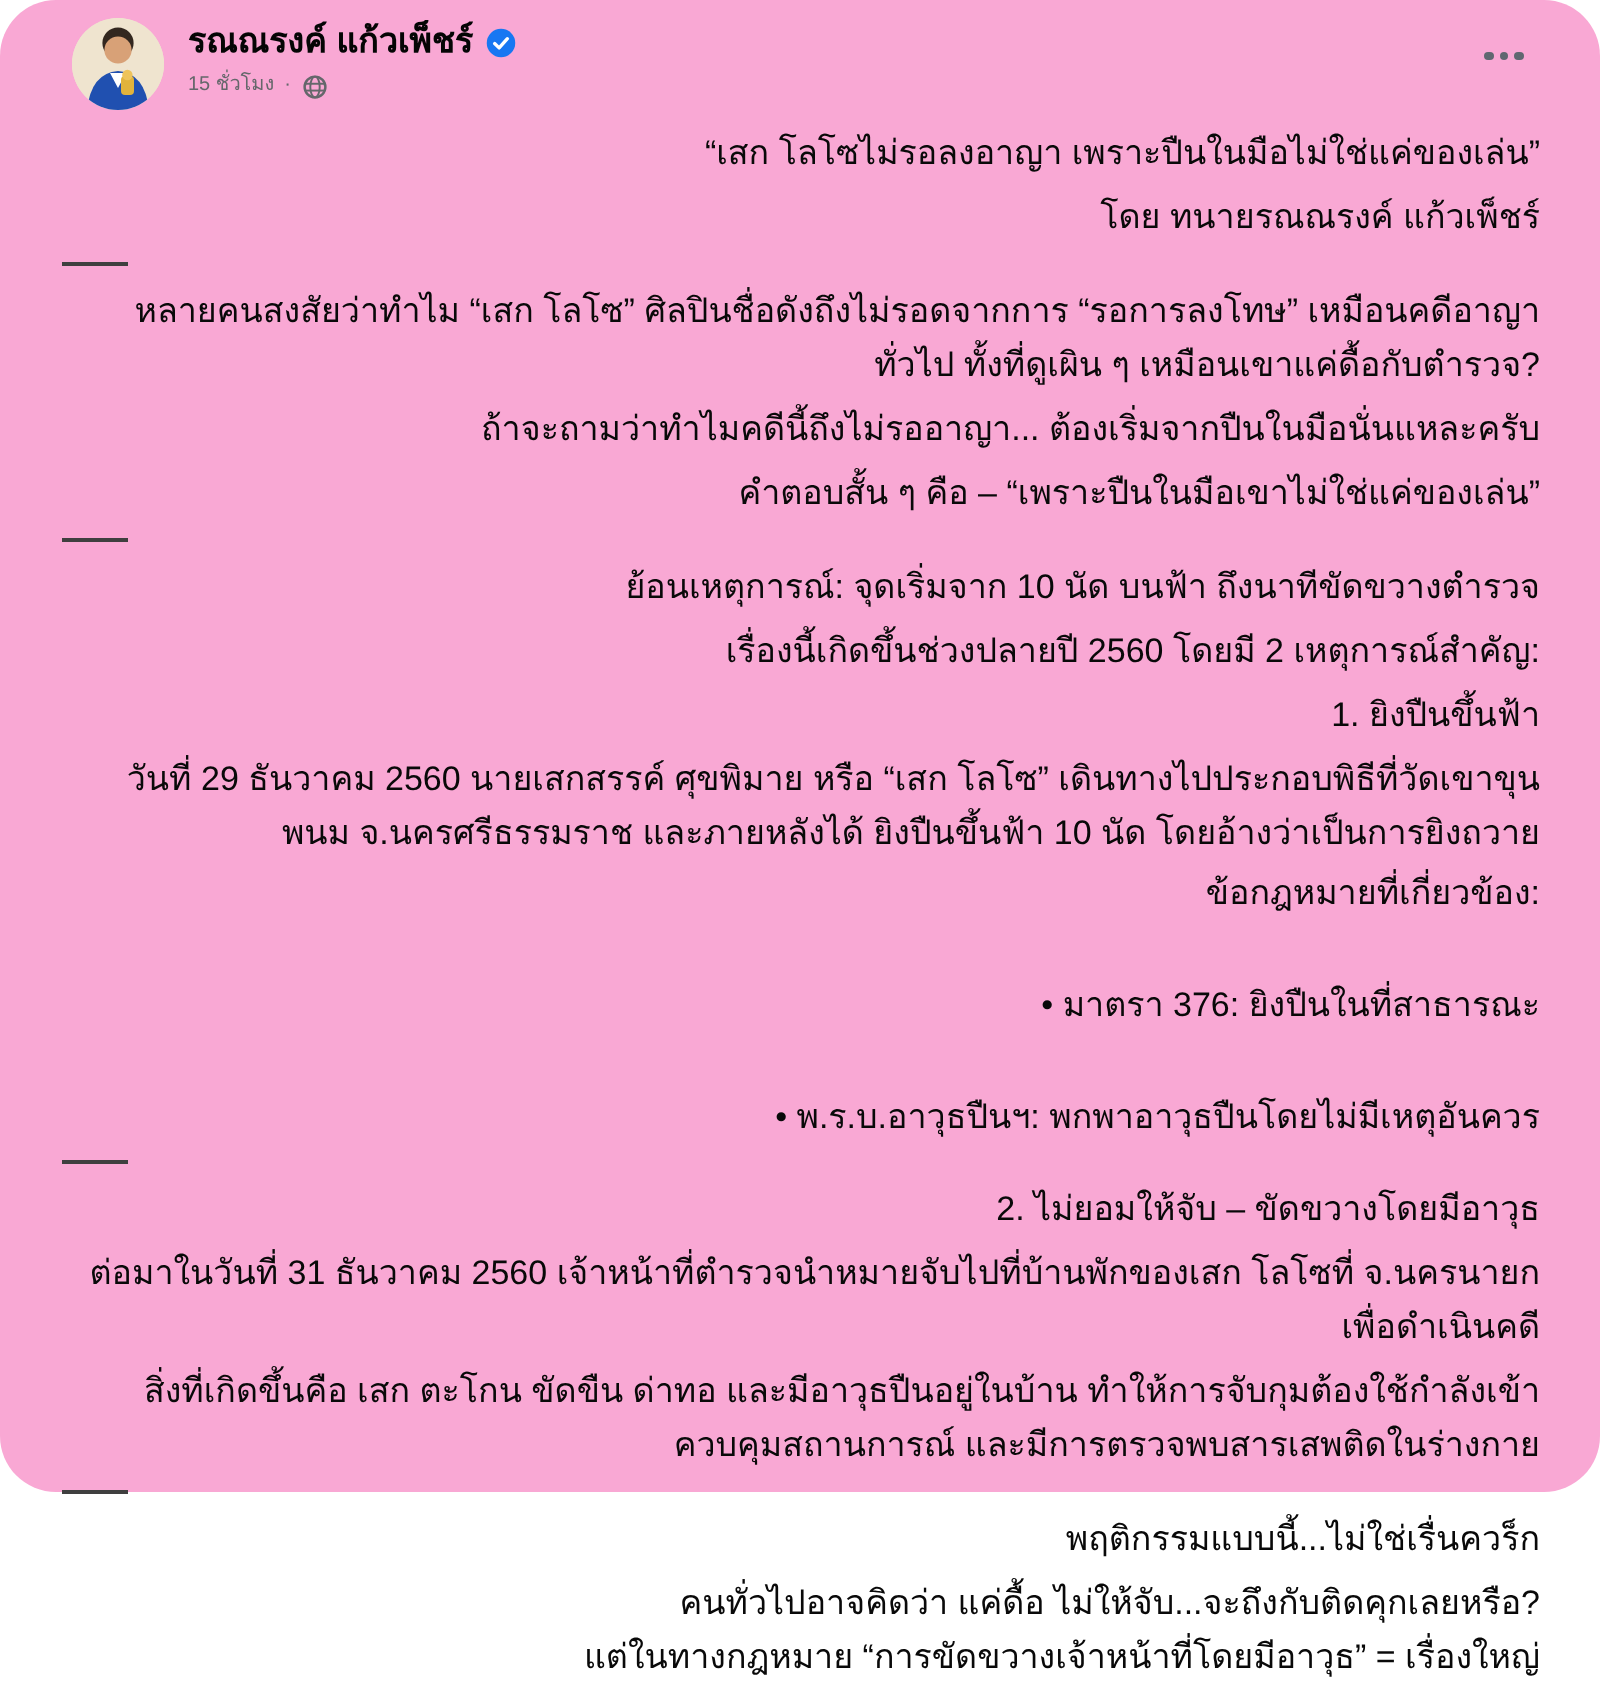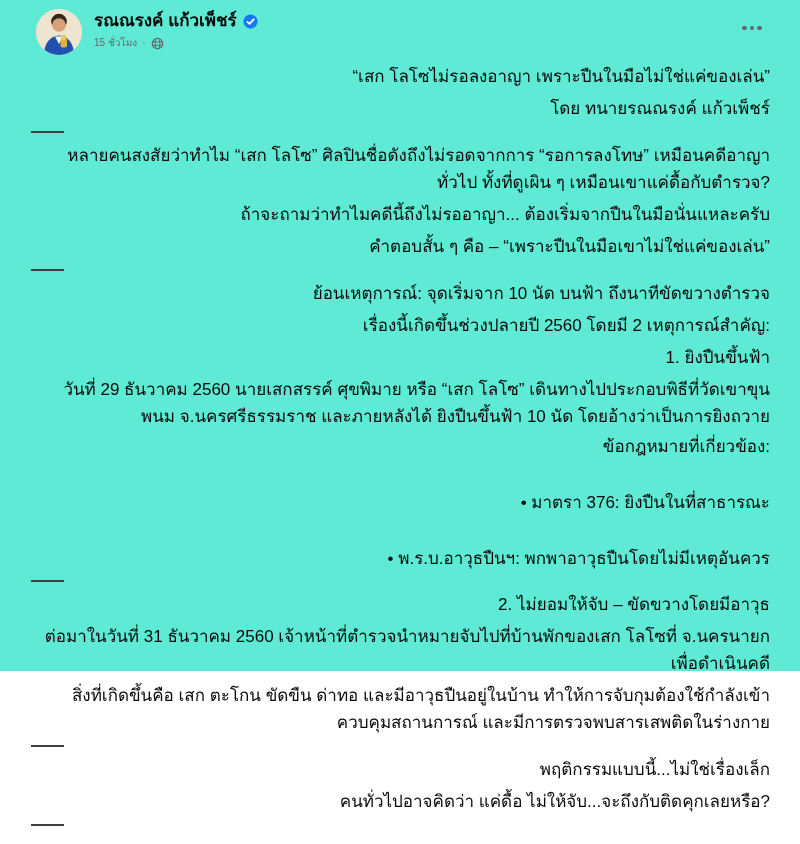--- a/index.html
+++ b/index.html
@@ -4,21 +4,21 @@
 <style>
   * { box-sizing: border-box; }
   html, body {
     margin: 0; padding: 0;
     width: 800px; height: 844px;
     background: #ffffff;
     font-family: "Liberation Sans", "DejaVu Sans", sans-serif;
     color: #050505;
     overflow: hidden;
   }
-  .post-card { position: relative; width: 800px; height: 671px; background:#5eead4; }
+  .post-card { position: relative; width: 800px; height: 746px; background:#f9a8d4;border-radius:28px; }
 
   
   .post-header {
     display: flex; align-items: flex-start; gap: 12px;
     padding: 9px 80px 6px 36px;
     position: relative;
   }
   .avatar {
     width: 46px; height: 46px; border-radius: 50%;
     overflow: hidden; flex: none; cursor: pointer;
@@ -128,19 +128,19 @@
     <p class="p law-block"><span>ข้อกฎหมายที่เกี่ยวข้อง:</span><span class="bullet">• มาตรา 376: ยิงปืนในที่สาธารณะ</span><span class="bullet">• พ.ร.บ.อาวุธปืนฯ: พกพาอาวุธปืนโดยไม่มีเหตุอันควร</span></p>
 
     <div class="text-divider"></div>
 
     <p class="p">2. ไม่ยอมให้จับ – ขัดขวางโดยมีอาวุธ</p>
     <p class="p">ต่อมาในวันที่ 31 ธันวาคม 2560 เจ้าหน้าที่ตำรวจนำหมายจับไปที่บ้านพักของเสก โลโซที่ จ.นครนายก เพื่อดำเนินคดี</p>
     <p class="p">สิ่งที่เกิดขึ้นคือ เสก ตะโกน ขัดขืน ด่าทอ และมีอาวุธปืนอยู่ในบ้าน ทำให้การจับกุมต้องใช้กำลังเข้าควบคุมสถานการณ์ และมีการตรวจพบสารเสพติดในร่างกาย</p>
 
     <div class="text-divider"></div>
 
-    <p class="p">พฤติกรรมแบบนี้...ไม่ใช่เรื่องเล็ก</p>
-    <p class="p two-line"><span>คนทั่วไปอาจคิดว่า แค่ดื้อ ไม่ให้จับ...จะถึงกับติดคุกเลยหรือ?</span></p>
+    <p class="p">พฤติกรรมแบบนี้...ไม่ใช่เรื่นควร็ก</p>
+    <p class="p two-line"><span>คนทั่วไปอาจคิดว่า แค่ดื้อ ไม่ให้จับ...จะถึงกับติดคุกเลยหรือ?</span><span>แต่ในทางกฎหมาย “การขัดขวางเจ้าหน้าที่โดยมีอาวุธ” = เรื่องใหญ่</span></p>
 
     <div class="text-divider"></div>
   </div>
 
 </div>
 
 </body></html>

